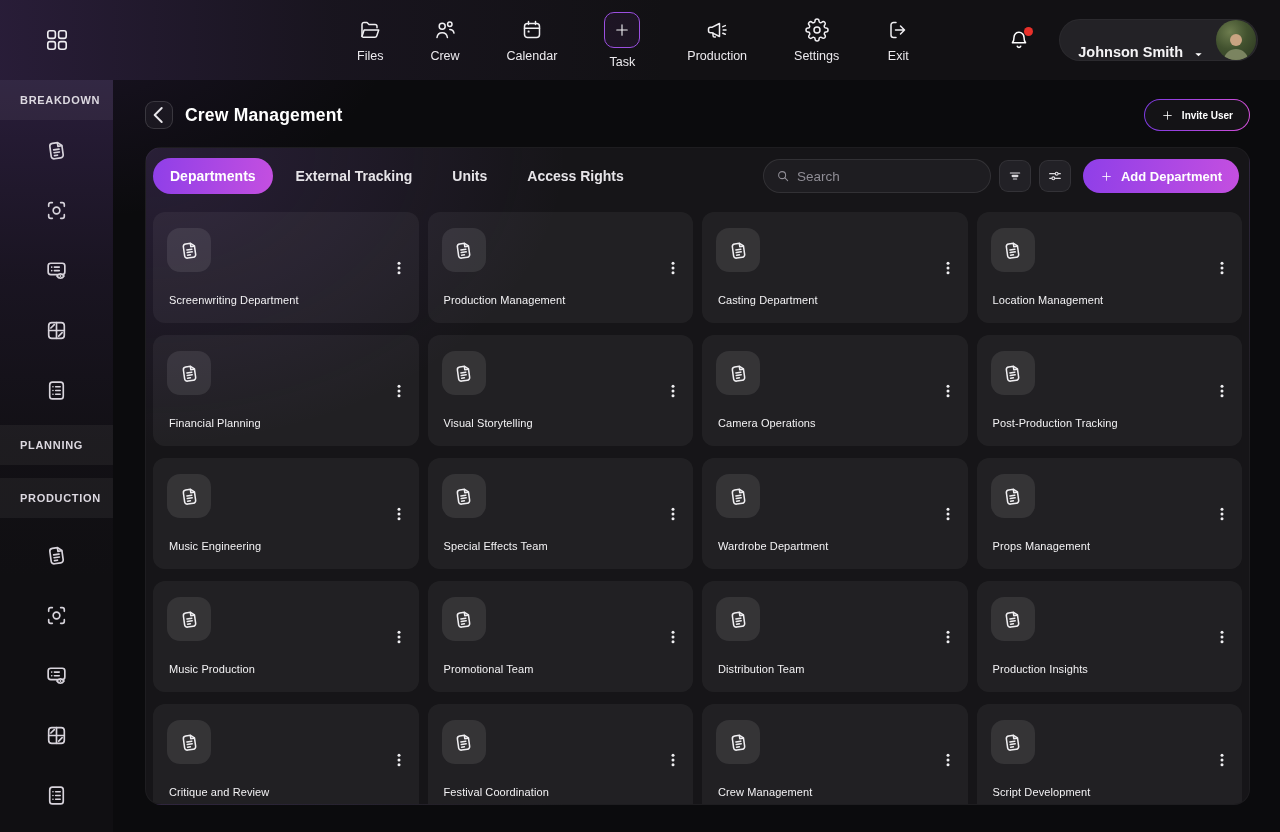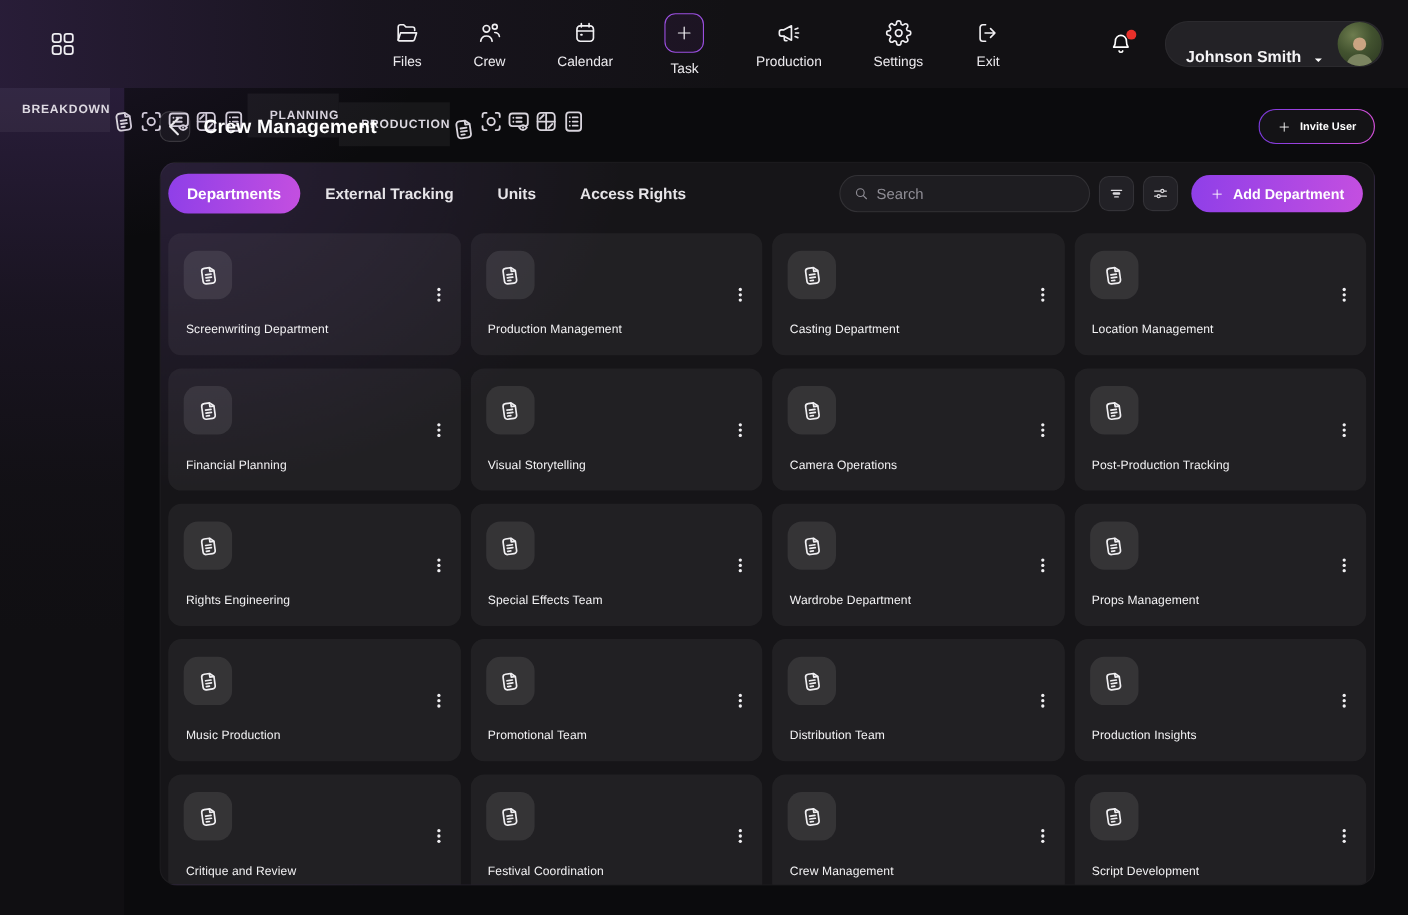--- a/index.html
+++ b/index.html
@@ -26,21 +26,21 @@
   .user-pill { display:flex; align-items:flex-end; gap:10px; height:42px; border-radius:999px;
     background:#232226; padding:0 1px 0 18px; cursor:pointer; border:1px solid rgba(255,255,255,0.04); }
   .user-name { font-size:14.5px; color:#f4f3f5; font-weight:600; }
   .caret { width:11px; height:11px; color:#fff; margin-right:2px; }
   .avatar { width:40px; height:40px; border-radius:50%; overflow:hidden; flex:0 0 auto;
     background:radial-gradient(circle at 35% 30%, #6d7c4e 0%, #42522f 45%, #2a3520 100%); position:relative; }
   .avatar svg { position:absolute; bottom:-2px; left:50%; transform:translateX(-50%); width:34px; height:34px; }
 
   
   .sidebar { background:linear-gradient(180deg, rgba(97,60,148,0.30) 0%, rgba(73,47,110,0.17) 26%, rgba(42,31,58,0.08) 48%, rgba(0,0,0,0) 66%), #100f12;
-    display:flex; flex-direction:row; }
+    display:flex; flex-direction:column; }
   .side-band { height:40px; display:flex; align-items:center; padding-left:20px;
     background:rgba(255,255,255,0.05); }
   .side-band span { font-size:11px; letter-spacing:0.7px; color:#ddd9e1; font-weight:600; }
   .side-item { height:60px; display:flex; align-items:center; justify-content:center; cursor:pointer; }
   .side-item .sicon { width:25px; height:25px; color:#d8d4dc; }
   .gap5{margin-top:5px;text-align:right;} .gap13{margin-top:13px;} .gap7{margin-top:7px;}
 
   
   .main { padding:0 30px 0 32px; position:relative;
     background:radial-gradient(520px 320px at -40px -60px, rgba(104,62,158,0.16), rgba(0,0,0,0) 62%); }
@@ -574,21 +574,21 @@
             </div>
             <button class="kebab">
               <span style="width: 14px; height: 14px; display: block;">
                 <svg viewBox="0 0 14 14" style="width:100%;height:100%;display:block">
                   <circle cx="7" cy="2.2" r="1.5" fill="currentColor"></circle>
                   <circle cx="7" cy="7" r="1.5" fill="currentColor"></circle>
                   <circle cx="7" cy="11.8" r="1.5" fill="currentColor"></circle>
                 </svg>
               </span>
             </button>
-            <div class="card-label">Rights Engineering</div>
+            <div class="card-label">Music Engineering</div>
           </div>
           <div class="card">
             <div class="chip">
               <span style="width: 23px; height: 23px; display: block;">
                 <svg viewBox="0 0 24 24" fill="none" stroke="currentColor" stroke-width="1.6" stroke-linecap="round" stroke-linejoin="round" style="width:100%;height:100%;display:block">
                   <g transform="rotate(-8 12 12)">
                     <path d="M9 4.7h5.1L17.8 8v8.8a2.8 2.8 0 0 1-2.8 2.8H9a2.8 2.8 0 0 1-2.8-2.8V7.5A2.8 2.8 0 0 1 9 4.7z"></path>
                     <path d="M13.9 5v3.2h3.5"></path>
                     <path d="M9.4 11h5.2M9.4 13.8h5.2M9.4 16.6h2.9"></path>
                   </g>

